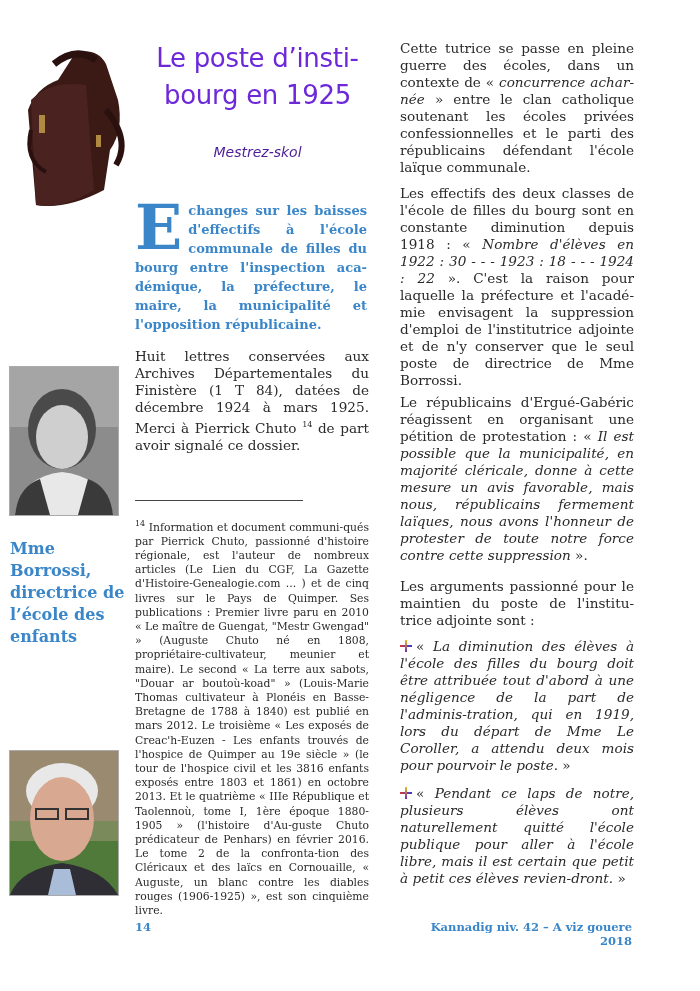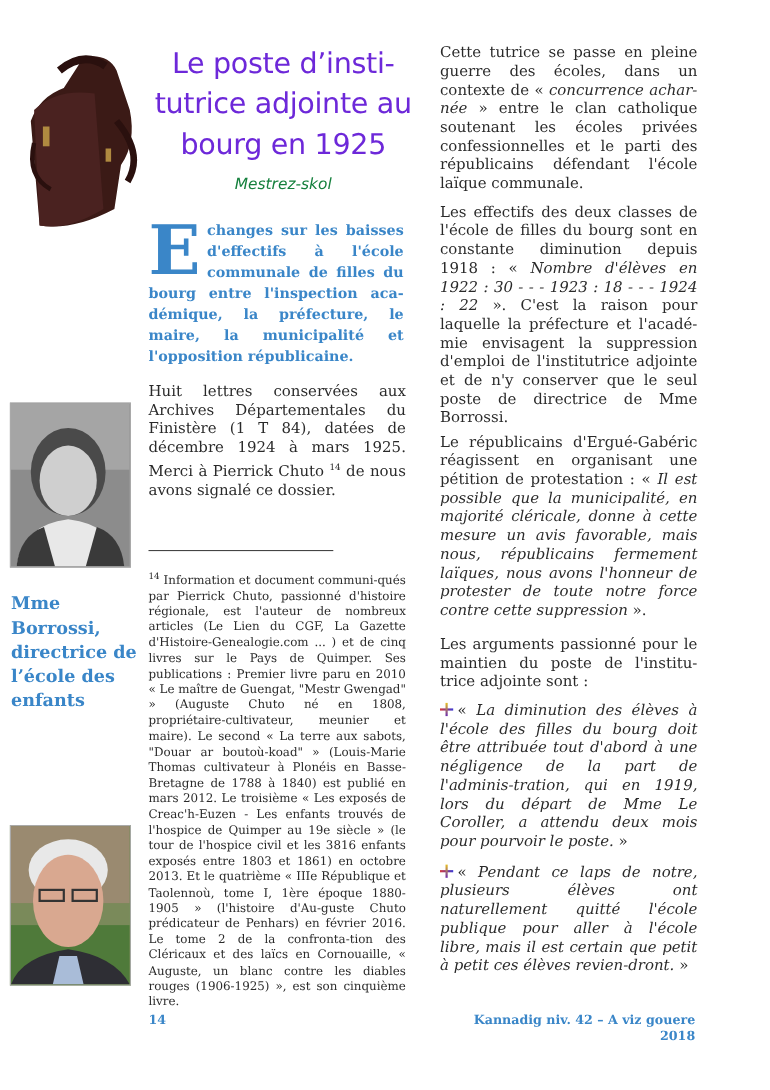--- a/index.html
+++ b/index.html
@@ -12,23 +12,23 @@
   .photo { border:1px solid #aaa; overflow:hidden; }
   .photo1 { left:9px; top:366px; width:108px; height:148px; background:#9a9a9a; }
   .photo2 { left:9px; top:750px; width:108px; height:144px; background:#6d8a4a; }
   .caption { left:10px; top:538px; width:118px; font-family:"DejaVu Serif", serif;
              font-weight:bold; color:#3a86c8; font-size:16px; line-height:22px; }
 
   
   .title { left:135px; top:40px; width:245px; text-align:center;
            font-family:"DejaVu Sans", sans-serif; color:#6d28d9;
            font-size:26px; line-height:37px; letter-spacing:-0.3px; }
-  .author { left:135px; top:160px; width:245px; text-align:center;
+  .author { left:135px; top:144px; width:245px; text-align:center;
             font-family:"DejaVu Sans", sans-serif; font-style:italic;
-            color:#15803d; font-size:14px; }
+            color:#4c1d95; font-size:14px; }
   .lead { left:135px; top:201px; width:232px; color:#3a86c8; font-weight:bold;
           font-size:13px; line-height:19px; text-align:justify;
           font-family:"DejaVu Serif", serif; }
   .dropcap { float:left; font-family:"DejaVu Serif", serif; font-weight:bold;
              font-size:62px; line-height:50px; margin:2px 6px 0 0; color:#3a86c8; }
   .body-mid { left:135px; top:348px; width:234px; font-size:13.6px; line-height:17px;
               text-align:justify; }
   .rule { left:135px; top:500px; width:168px; height:0; border-top:1px solid #444; }
   .footnote { left:135px; top:517px; width:234px; font-size:10.8px; line-height:14.2px;
               text-align:justify; }
@@ -61,30 +61,29 @@
     <path d="M48 24 Q70 6 90 20" stroke="#2a100e" stroke-width="7" fill="none"></path>
     <path d="M100 70 Q125 100 110 125" stroke="#2a100e" stroke-width="6" fill="none"></path>
     <rect x="33" y="75" width="6" height="18" fill="#b08a40"></rect>
     <rect x="90" y="95" width="5" height="12" fill="#b08a40"></rect>
     <path d="M25 90 Q18 120 40 132" stroke="#2a100e" stroke-width="4" fill="none"></path>
   </svg>
 </div>
 
 <div class="abs title">
   <div>Le poste d’insti-</div>
-  <div>tutrice adjointe au</div>
   <div>bourg en 1925</div>
 </div>
 <div class="abs author">Mestrez-skol</div>
 
 <div class="abs lead">
   <span class="dropcap">E</span><span>changes sur les baisses d'effectifs à l'école communale de filles du bourg entre l'inspection aca-démique, la préfecture, le maire, la municipalité et l'opposition républicaine.</span>
 </div>
 
-<div class="abs body-mid"><span>Huit lettres conservées aux Archives Départementales du Finistère (1 T 84), datées de décembre 1924 à mars 1925. Merci à Pierrick Chuto </span><sup>14</sup><span> de nous avons signalé ce dossier.</span></div>
+<div class="abs body-mid"><span>Huit lettres conservées aux Archives Départementales du Finistère (1 T 84), datées de décembre 1924 à mars 1925. Merci à Pierrick Chuto </span><sup>14</sup><span> de part avoir signalé ce dossier.</span></div>
 
 <div class="abs rule"></div>
 
 <div class="abs footnote"><sup>14</sup><span> Information et document communi-qués par Pierrick Chuto, passionné d'histoire régionale, est l'auteur de nombreux articles (Le Lien du CGF, La Gazette d'Histoire-Genealogie.com ... ) et de cinq livres sur le Pays de Quimper. Ses publications : Premier livre paru en 2010 « Le maître de Guengat, "Mestr Gwengad" » (Auguste Chuto né en 1808, propriétaire-cultivateur, meunier et maire). Le second « La terre aux sabots, "Douar ar boutoù-koad" » (Louis-Marie Thomas cultivateur à Plonéis en Basse-Bretagne de 1788 à 1840) est publié en mars 2012. Le troisième « Les exposés de Creac'h-Euzen - Les enfants trouvés de l'hospice de Quimper au 19e siècle » (le tour de l'hospice civil et les 3816 enfants exposés entre 1803 et 1861) en octobre 2013. Et le quatrième « IIIe République et Taolennoù, tome I, 1ère époque 1880-1905 » (l'histoire d'Au-guste Chuto prédicateur de Penhars) en février 2016. Le tome 2 de la confronta-tion des Cléricaux et des laïcs en Cornouaille, « Auguste, un blanc contre les diables rouges (1906-1925) », est son cinquième livre.</span></div>
 
 <div class="abs photo photo1">
   <svg width="108" height="148" viewBox="0 0 108 148">
     <rect width="108" height="148" fill="#8c8c8c"></rect>
     <rect x="0" y="0" width="108" height="60" fill="#a5a5a5"></rect>
     <ellipse cx="52" cy="62" rx="34" ry="40" fill="#4a4a4a"></ellipse>

